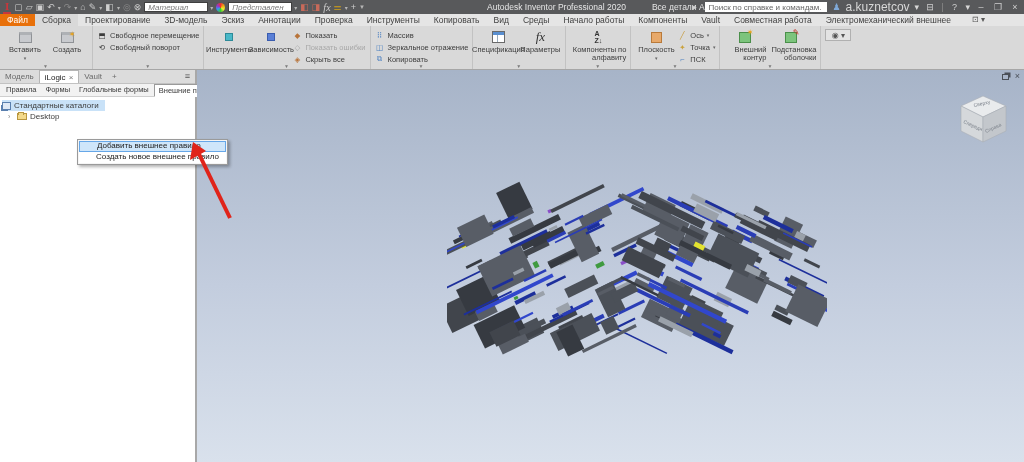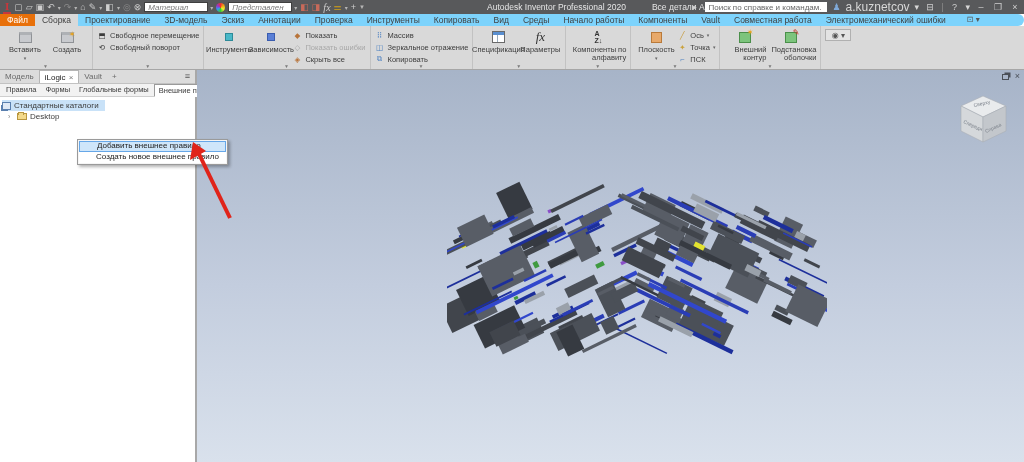--- a/index.html
+++ b/index.html
@@ -27,21 +27,21 @@
     color:#e6e6e6; font-size:8.5px; white-space:nowrap; }
   .ttl b { font-weight:normal; margin-left:26px; }
   .tb-right { position:absolute; right:3px; top:0; height:14px; display:flex;
     align-items:center; gap:5px; }
   .searchbox { width:122px; height:10px; background:#fff; border:0; color:#666;
     font-size:8px; padding:4px 3px; font-family:"Liberation Sans",sans-serif; }
   .winbtn { color:#d0d0d0; font-size:9px; width:12px; text-align:center; }
 
   
   .tabstrip { position:absolute; left:0; top:14px; width:1024px; height:12px;
-    background:#7dd3fc; display:flex; align-items:stretch;border-radius:6px; }
+    background:#e5e5e5; display:flex; align-items:stretch; }
   .rtab { padding:0 7px; line-height:12px; font-size:8.5px; color:#3f3f3f; white-space:nowrap; }
   .rtab.file { background:#e8700a; color:#fff; }
   .rtab.active { background:#d9d9d9; }
   .tabstrip .ropt { margin-left:14px; color:#555; line-height:12px; font-size:8px;}
 
   
   .ribbon { position:absolute; left:0; top:26px; width:1024px; height:44px;
     background:#d9d9d9; border-bottom:1px solid #a6a6a6; display:flex; }
   .grp { position:relative; display:flex; align-items:flex-start; padding:2px 4px 6px 4px;
     border-right:1px solid #c2c2c2; }
@@ -182,21 +182,21 @@
   <span class="rtab">Аннотации</span>
   <span class="rtab">Проверка</span>
   <span class="rtab">Инструменты</span>
   <span class="rtab">Копировать</span>
   <span class="rtab">Вид</span>
   <span class="rtab">Среды</span>
   <span class="rtab">Начало работы</span>
   <span class="rtab">Компоненты</span>
   <span class="rtab">Vault</span>
   <span class="rtab">Совместная работа</span>
-  <span class="rtab">Электромеханический ошибки</span>
+  <span class="rtab">Электромеханический внешнее</span>
   <span class="ropt">⊡ ▾</span>
 </div>
 
 <div class="ribbon">
 
   <div class="grp">
     <div class="rbtn-lg">
       <span class="ic16">
           <span class="cube"></span>
         </span>

